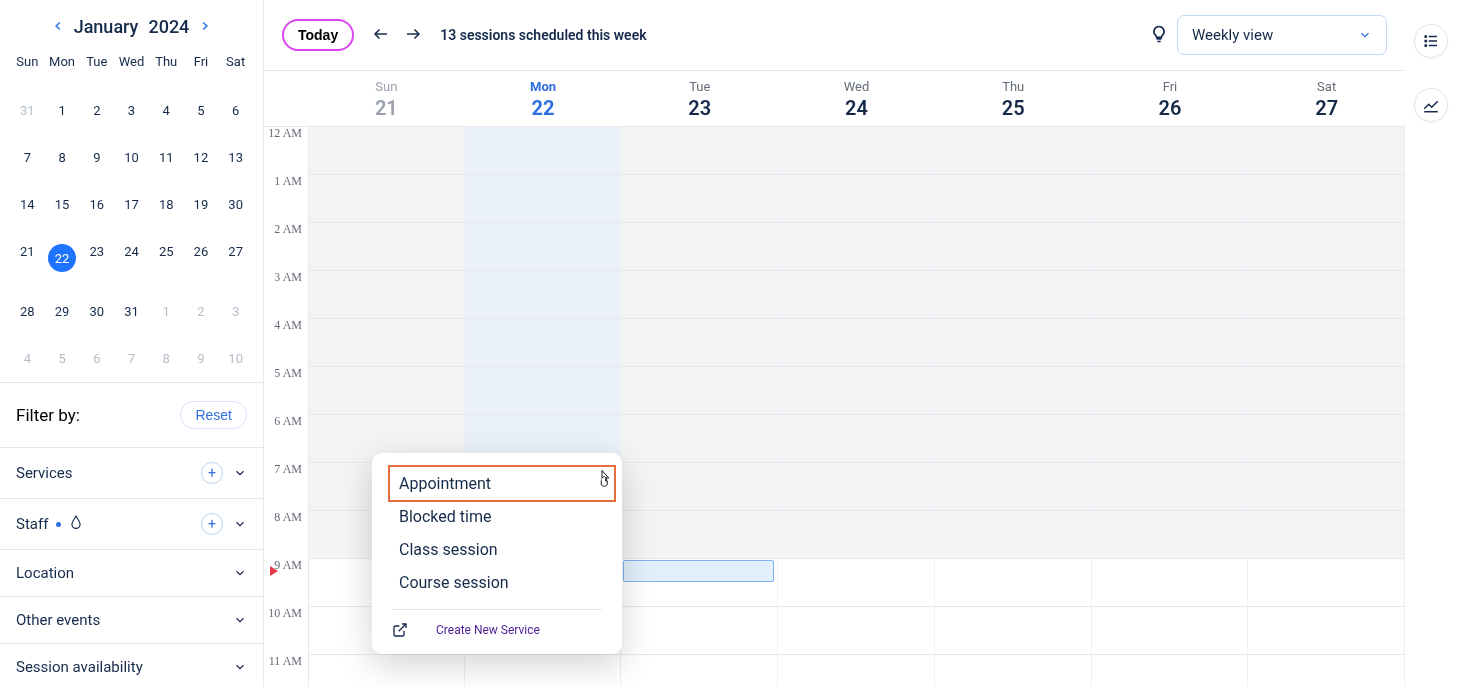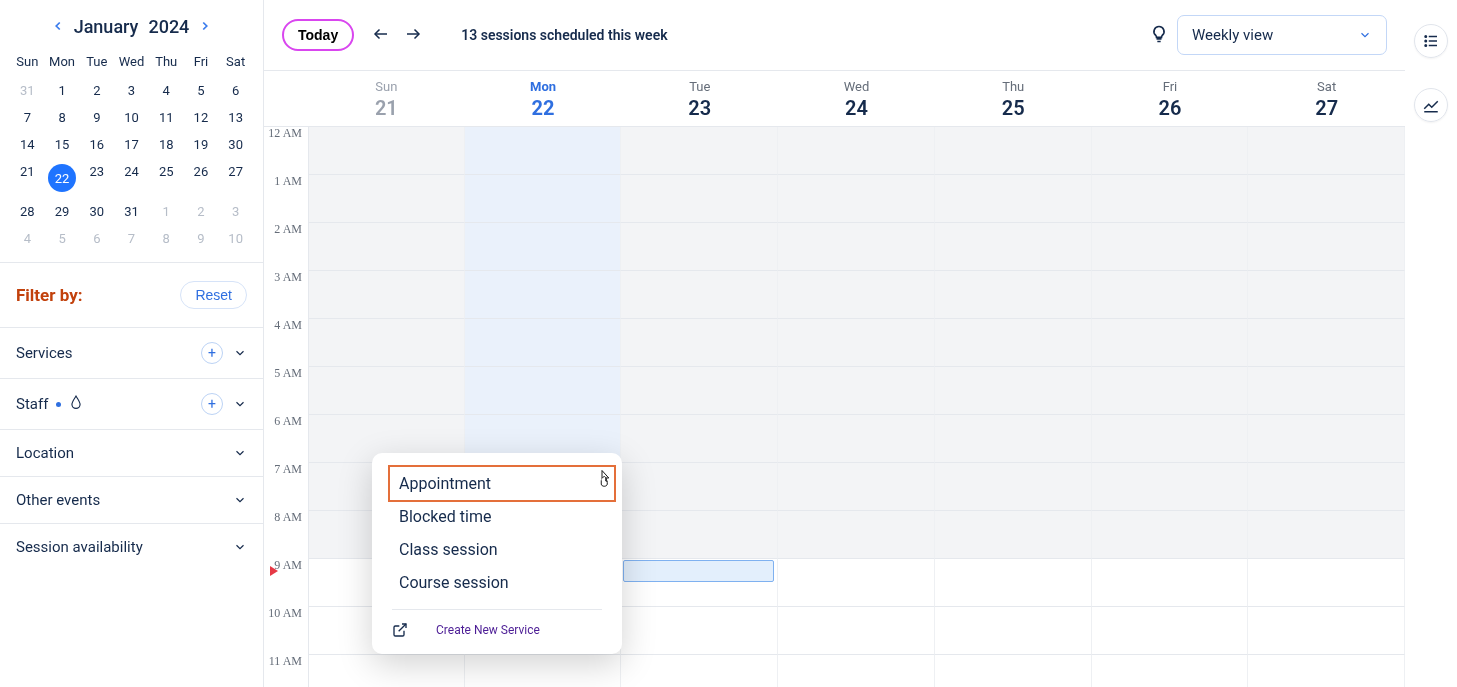--- a/index.html
+++ b/index.html
@@ -23,46 +23,46 @@
     display: flex;
     flex-direction: column;
   }
   .mini-cal { padding: 12px 10px 10px; }
   .mc-header { display:flex; align-items:center; justify-content:center; gap:2px; margin-bottom:10px; }
   .mc-title { display:flex; gap:10px; font-size:18px; font-weight:500; color:#162b4c; }
   .nav-arrow { width:28px; height:28px; display:flex; align-items:center; justify-content:center; cursor:pointer; color:#3b7ced; }
   .nav-arrow svg { width:14px; height:14px; }
   .mc-grid { display:grid; grid-template-columns: repeat(7, 1fr); text-align:center; }
   .mc-dow { font-size:13px; color:#162b4c; padding:4px 0 8px; }
-  .mc-cell { font-size:13px; color:#162b4c; padding:6px 0; cursor:pointer; }
+  .mc-cell { font-size:13px; color:#162b4c; padding:6px 0; cursor:pointer;margin-top:20px; }
   .mc-cell.dim { color:#b6bdc8; }
   .mc-cell.selected span {
     display:inline-flex; width:28px; height:28px; border-radius:50%;
     background:#1f74ff; color:#fff; align-items:center; justify-content:center;
   }
   .filter-head { border-top:1px solid #e5e8ed; padding:18px 16px; display:flex; align-items:center; justify-content:space-between; }
-  .filter-head h3 { margin:0; font-size:17px; font-weight:700; color:#c2410c; }
+  .filter-head h3 { margin:0; font-size:17px; font-weight:400; color:#000000; }
   .reset-btn { border:1px solid #d6e3f8; color:#2f6fe0; background:#fff; border-radius:16px; padding:5px 14px; font-size:14px; cursor:pointer; }
   .filter-row { border-top:1px solid #e5e8ed; padding:14px 16px; display:flex; align-items:center; justify-content:space-between; cursor:pointer; }
   .filter-row .label { font-size:15px; color:#162b4c; display:flex; align-items:center; gap:8px;}
   .blue-dot { width:5px; height:5px; border-radius:50%; background:#2f6fe0; display:inline-block; }
   .filter-actions { display:flex; align-items:center; gap:10px; }
   .plus-circle { width:22px; height:22px; border:1px solid #bcd3f5; border-radius:50%; display:flex; align-items:center; justify-content:center; color:#2f6fe0; font-size:14px; }
   .chev-down { width:14px; height:14px; color:#162b4c; }
   .water-icon svg { width:14px; height:14px; }
 
   
   .main { flex:1; display:flex; flex-direction:column; position:relative; }
   .toolbar { height:70px; display:flex; align-items:center; padding:0 18px; justify-content:space-between; }
   .tb-left { display:flex; align-items:center; gap:18px; }
   .today-btn { border:2px solid #d946ef; border-radius:17px; padding:6px 14px; font-size:14px; font-weight:600; cursor:pointer; background:#fff; }
   .tb-arrows { display:flex; gap:14px; }
   .tb-arrow { cursor:pointer; color:#162b4c; }
   .tb-arrow svg { width:18px; height:18px; }
-  .sessions-text { font-size:14px; color:#162b4c; font-weight:600;margin-left:21px; }
+  .sessions-text { font-size:14px; color:#162b4c; font-weight:600; }
   .tb-right { display:flex; align-items:center; gap:8px; }
   .bulb-icon svg { width:20px; height:20px; }
   .view-select { border:1px solid #c3d7f7; border-radius:7px; padding:10px 14px; display:flex; align-items:center; justify-content:space-between; width:210px; cursor:pointer; font-size:15px; color:#162b4c; }
   .view-select .chev-down { color:#2f6fe0; }
 
   
   .right-rail { width:52px; flex:0 0 52px; display:flex; flex-direction:column; align-items:center; padding-top:24px; gap:30px; }
   .rr-btn { width:34px; height:34px; border:1px solid #e1e5ec; border-radius:50%; display:flex; align-items:center; justify-content:center; color:#162b4c; cursor:pointer; box-shadow:0 1px 2px rgba(0,0,0,0.05); }
   .rr-btn svg { width:18px; height:18px; }
 

